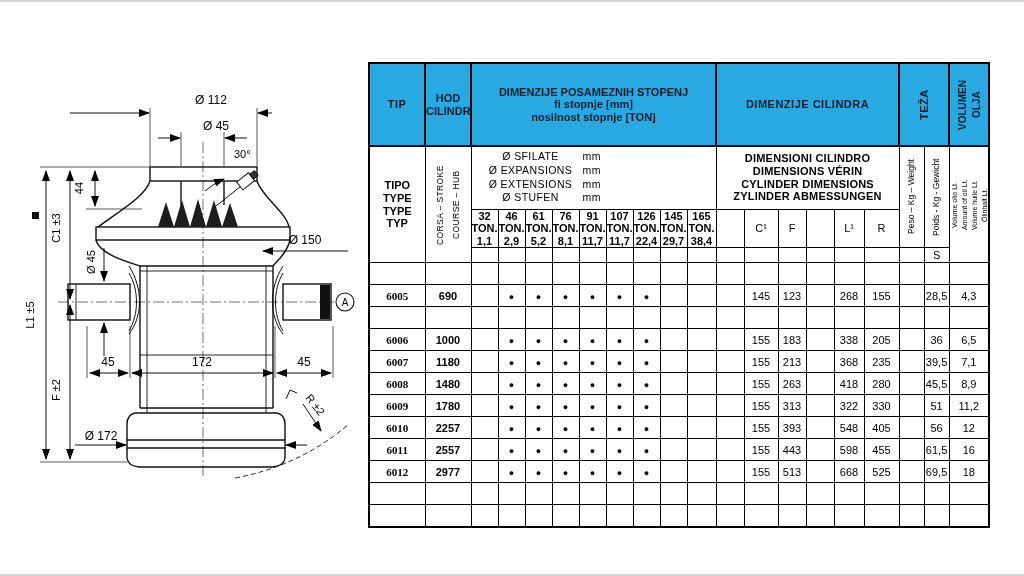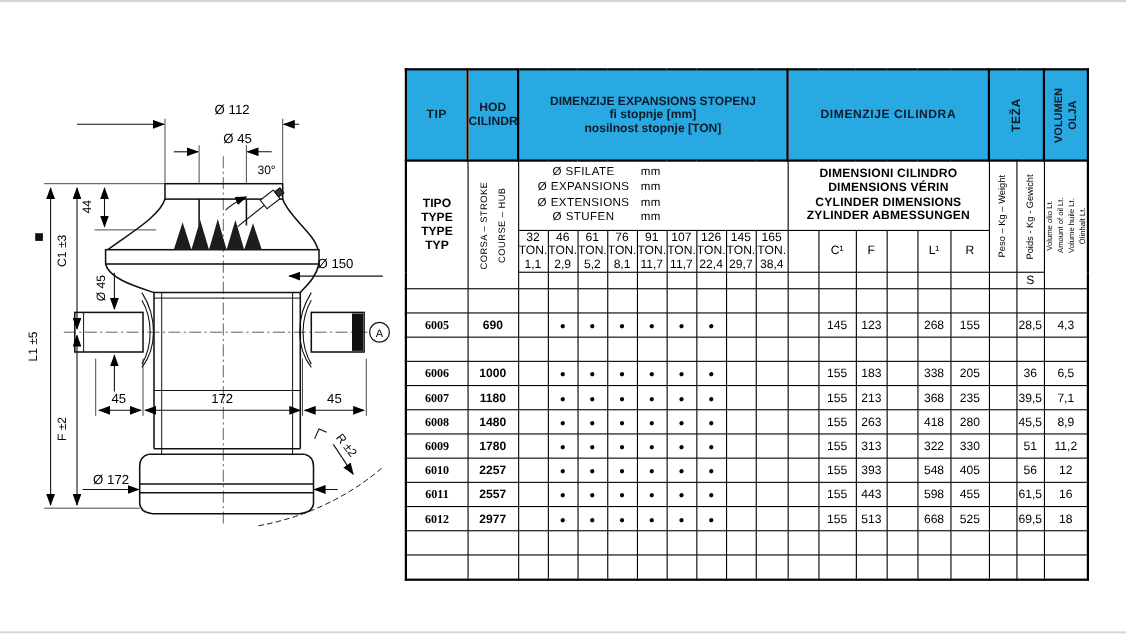--- a/index.html
+++ b/index.html
@@ -28,21 +28,21 @@
   .tip-h{font-size:12px;letter-spacing:.5px;}
   .hod-h{font-size:9px;line-height:1.5;white-space:pre-line;}
   .stages-h{font-size:12.5px;line-height:1.55;white-space:pre-line;}
   .cyl-h{font-size:12px;letter-spacing:.5px;}
   .tipo-cell{font-size:11.5px;font-weight:bold;line-height:1.45;white-space:pre-line;}
   .sfilate-cell{text-align:left;vertical-align:middle;}
   .sfline{display:flex;padding-left:7px;font-size:10.5px;letter-spacing:.4px;line-height:1.3;align-items:center;}
   .sfline .nm{width:104px;}
   .dims-cell{text-align:left;padding-left:6px;font-weight:bold;font-size:10.5px;
              line-height:1.3;white-space:pre-line;letter-spacing:.2px;}
-  td.ton{font-size:8px;line-height:1.25;padding:1px 0;}
+  td.ton{font-size:8px;line-height:1.25;padding:1px 0;font-weight:bold;}
   .rot{writing-mode:vertical-rl;transform:rotate(180deg);white-space:pre-line;
        margin:0 auto;display:flex;align-items:center;justify-content:center;}
   .teza-rot{height:76px;font-size:11px;font-weight:bold;letter-spacing:.5px;color:#0d1b2a;}
   .volm-rot{height:76px;font-size:10px;font-weight:bold;line-height:1.35;color:#0d1b2a;}
   .corsa-rot{height:104px;font-size:8.5px;line-height:1.9;letter-spacing:.4px;}
   .peso-rot{height:90px;font-size:8.5px;}
   .voll-rot{height:104px;font-size:7px;line-height:1.45;}
   .s-cell{font-size:10px;}
   td.dot span{font-size:9px;}
   tr.body-row{height:22px;}
@@ -208,21 +208,21 @@
     <col style="width:25px">
       <col style="width:25px">
       <col style="width:40px">
   </colgroup>
 
   <tbody>
       <tr class="blue" style="height:83px">
     <td class="tip-h">TIP</td>
     <td class="hod-h">HOD
 CILINDRA</td>
-    <td colspan="9" class="stages-h">DIMENZIJE EXPANSIONS STOPENJ
+    <td colspan="9" class="stages-h">DIMENZIJE POSAMEZNIH STOPENJ
 fi stopnje [mm]
 nosilnost stopnje [TON]</td>
     <td colspan="6" class="cyl-h">DIMENZIJE CILINDRA</td>
     <td colspan="2">
           <div class="rot teza-rot">TEŽA</div>
         </td>
     <td>
           <div class="rot volm-rot">VOLUMEN
 OLJA</div>
         </td>

